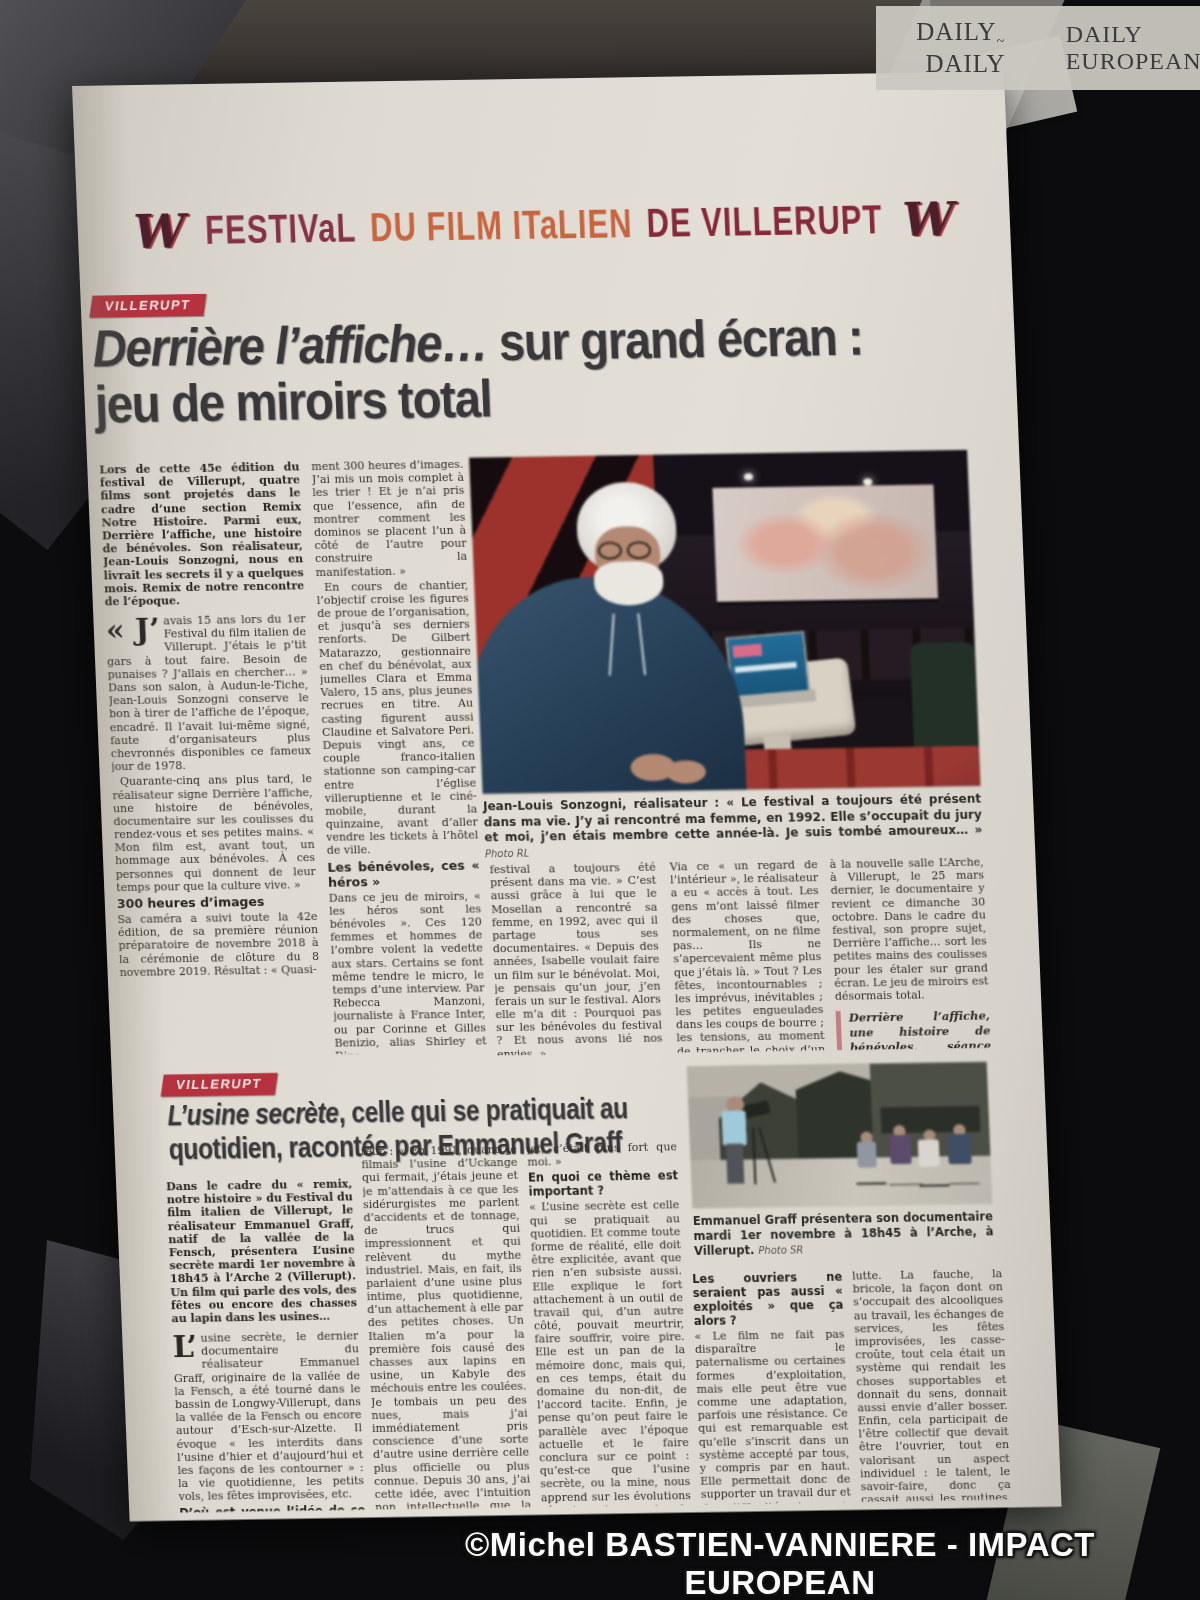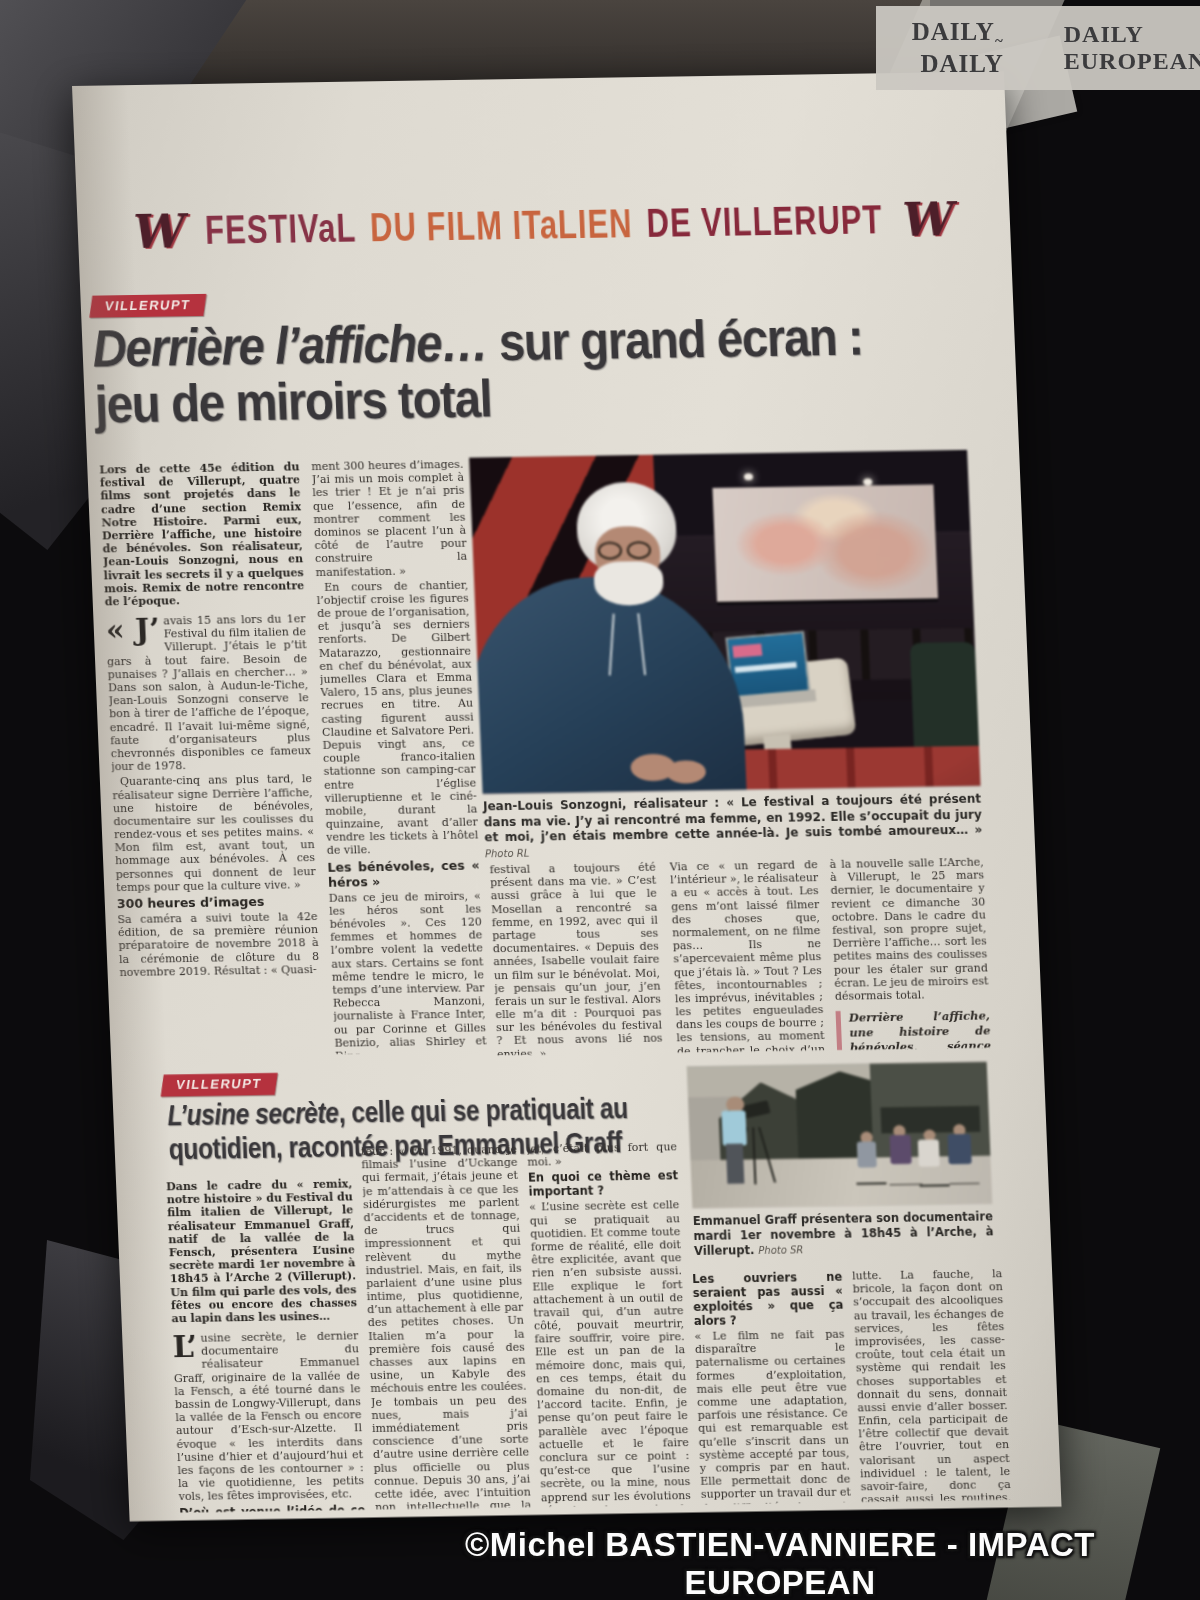--- a/index.html
+++ b/index.html
@@ -24,21 +24,21 @@
   .tape-top-back{left:895px;top:-40px;width:130px;height:230px;transform:rotate(24deg);
     background:rgba(222,219,211,.5);}
   .tape-top{left:950px;top:48px;width:120px;height:78px;transform:rotate(-13deg);
     background:rgba(233,230,223,.72);box-shadow:0 0 6px rgba(0,0,0,.25);}
   .tape-bottom{left:1000px;top:1430px;width:135px;height:240px;transform:rotate(13deg);
     background:linear-gradient(rgba(170,175,160,.55),rgba(116,120,106,.5));}
   
   .brand-banner{position:absolute;left:876px;top:6px;width:324px;height:84px;
     background:rgba(202,199,193,.95);display:flex;align-items:center;justify-content:center;
     gap:9px;z-index:30;}
-  .brand-col{font-family:"Liberation Serif",serif;font-weight:bold;color:#3b3b3d;
+  .brand-col{font-family:"Liberation Serif",serif;font-weight:normal;color:#3b3b3d;
     font-size:25px;line-height:1.12;letter-spacing:1px;margin-left:42px;}
   .brand-col.right{font-size:24px;}
   .brand-tilde{font-size:15px;vertical-align:sub;color:#3b3b3d;}
   .globe{width:56px;height:56px;border-radius:50%;
     background:
       radial-gradient(16px 20px at 40% 62%, #cbb993 0 45%, transparent 60%),
       radial-gradient(12px 9px at 58% 30%, #cbb993 0 45%, transparent 62%),
       radial-gradient(8px 6px at 30% 30%, #d8cba6 0 45%, transparent 65%),
       radial-gradient(circle at 35% 32%, #bcd4e4 0 10%, #6f9ec6 45%, #42749e 80%, #31567a);
     box-shadow:inset -4px -5px 8px rgba(20,40,70,.45);}

